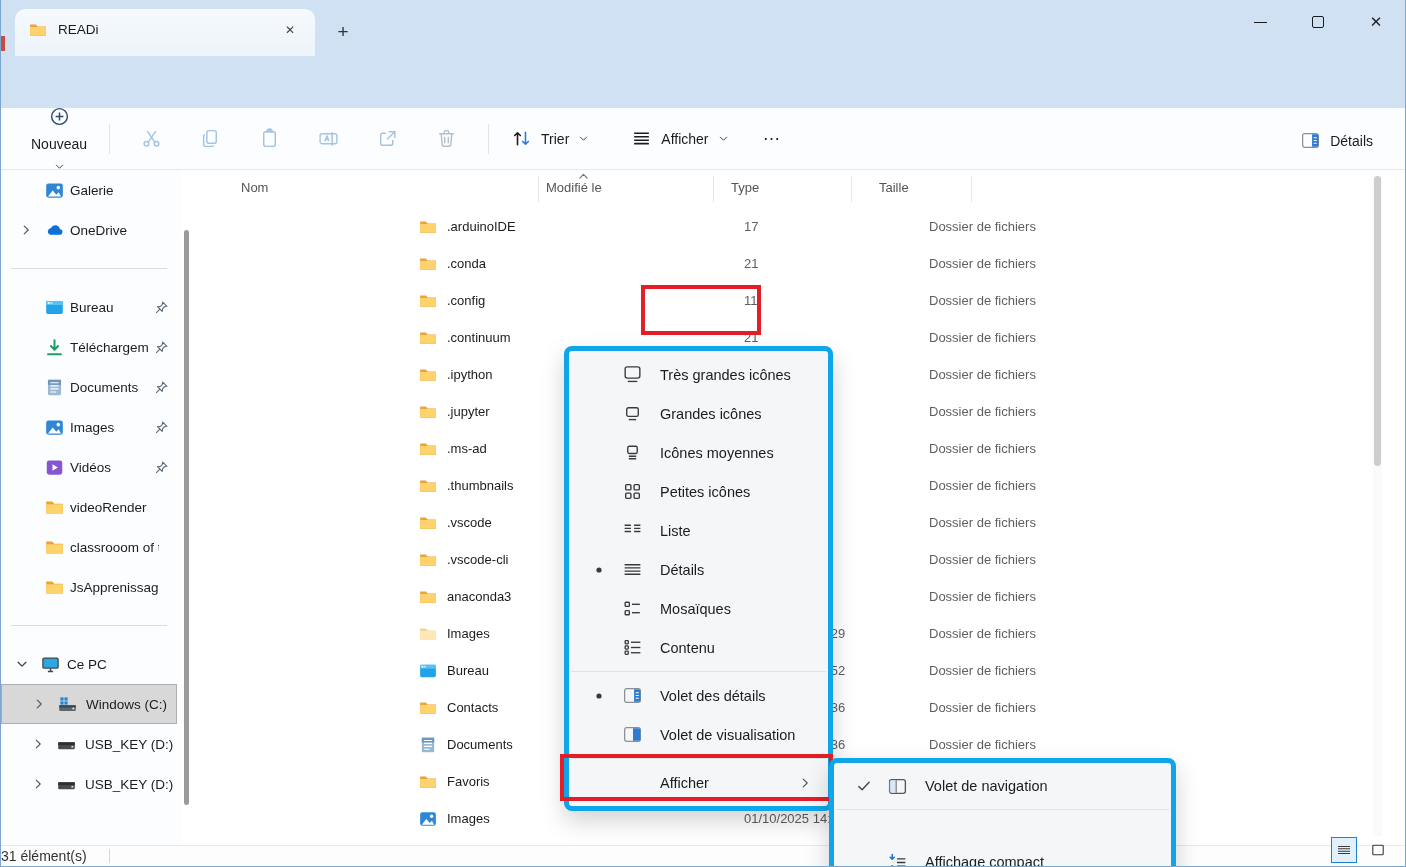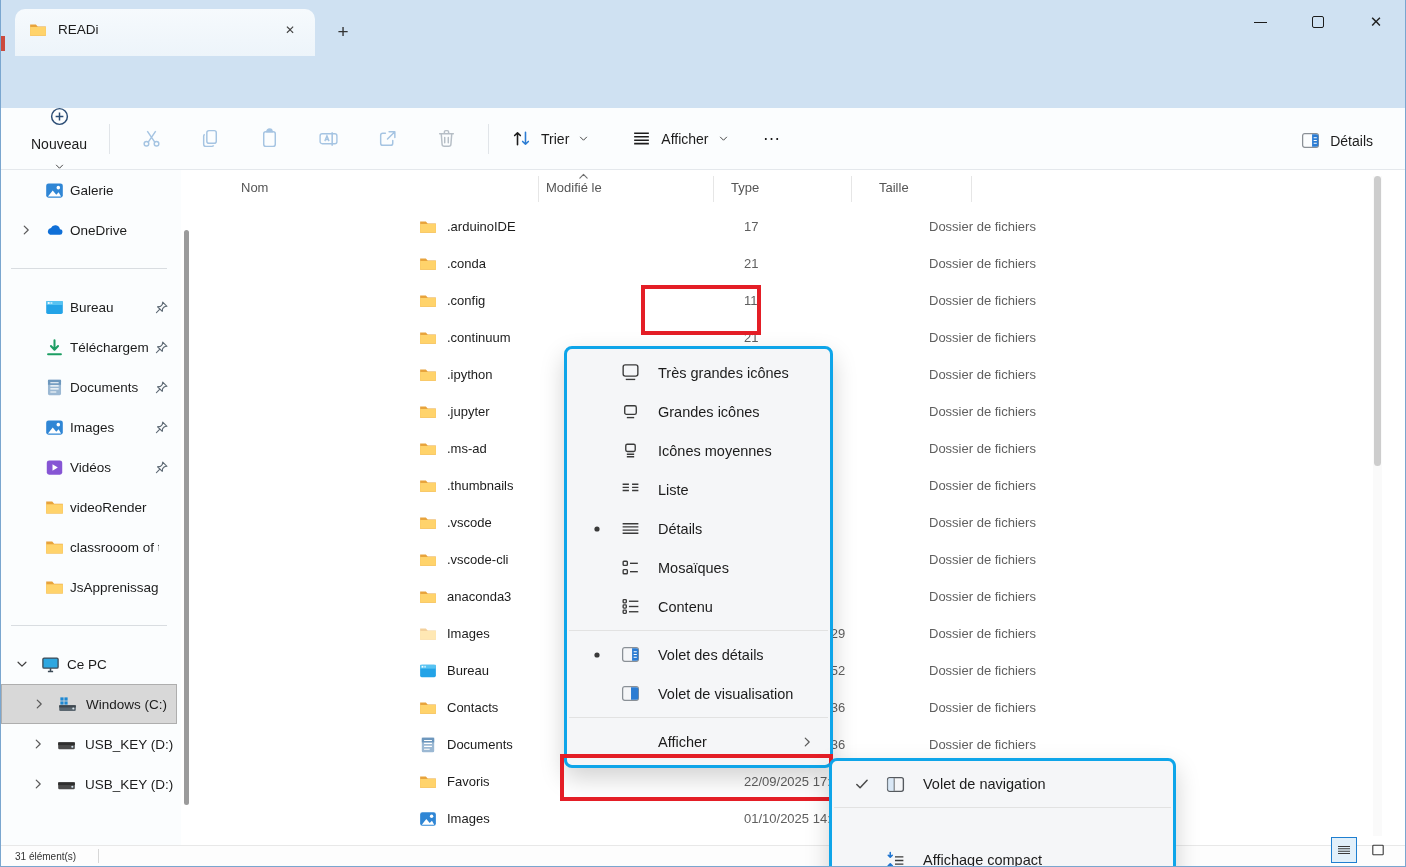--- a/index.html
+++ b/index.html
@@ -90,21 +90,21 @@
     white-space:nowrap; }
   .fname .ic { width:18px; height:18px; flex:0 0 18px; }
   .fdate,.ftype { color:#5f5f5f; white-space:nowrap; }
   .ftype { padding-left:10px; }
   .fsize { text-align:right; color:#5f5f5f; }
   .v-scroll { position:absolute; right:3px; top:6px; width:9px; height:660px; background:#fafafa; }
   .v-thumb { position:absolute; left:1px; top:0; width:7px; height:290px; background:#cdcdcd;
     border-radius:4px; }
 
   
-  .menu-panel { position:absolute; border:3px solid #0ea5e9; background:#f5f6f8; border-radius:8px;
+  .menu-panel { position:absolute; border:5px solid #0ea5e9; background:#f5f6f8; border-radius:8px;
     box-shadow:0 10px 24px rgba(0,0,0,.18); padding:4px 0; z-index:50; }
   #view-menu { left:563px; top:176px; width:269px; }
   #view-submenu { left:828px; top:588px; width:347px; z-index:60; }
   .mi { display:flex; align-items:center; height:39px; position:relative; font-size:14.5px;
     color:#1c1c1c; }
   #view-submenu .mi { height:38px; }
   .mi.sep { height:9px; pointer-events:none; }
   .mi.sep::after { content:""; position:absolute; left:2px; right:2px; top:4px;
     border-top:1px solid #e2e2e2; }
   .mi .mark { width:16px; height:16px; margin-left:22px; flex:0 0 16px; }
@@ -113,21 +113,21 @@
   .mi .sub-chev { position:absolute; right:16px; width:14px; height:14px; }
 
   
   .red-box { position:absolute; border:4px solid #e41e26; background:transparent; }
   #rb-toolbar { left:640px; top:115px; width:120px; height:50px; z-index:40; }
   #rb-menu { left:559px; top:584px; width:273px; height:47px; z-index:55; }
 
   
   .statusbar { position:absolute; left:0; bottom:0; width:100%; height:21px; background:#fdfdfd;
     border-top:1px solid #e8e8e8; display:flex; align-items:center; }
-  .status-text { font-size:10px; color:#333; margin-left:14px; }
+  .status-text { font-size:14px; color:#333; }
   .status-div { width:1px; height:14px; background:#d7d7d7; margin-left:22px; }
   .view-toggles { position:absolute; right:14px; bottom:3px; display:flex; gap:8px; align-items:center; }
   .vt { width:26px; height:26px; display:flex; align-items:center; justify-content:center; }
   .vt.active { border:1.5px solid #1f7fd0; background:#e2f0fa; }
   .vt .ic { width:16px; height:16px; }
   .ic svg, .chev svg, .mark svg, .pin svg, .tb-ic svg, .chev-dn svg, .crumb-sep svg,
   .sub-chev svg, .sort-caret svg { width:100%; height:100%; display:block; }
 </style>
 </head>
 <body>
@@ -922,20 +922,35 @@
               <svg viewBox="0 0 20 20" fill="none" stroke="#3a3a3a" stroke-width="1.3">
                 <rect x="5.5" y="4" width="9" height="7" rx="1.4"></rect>
                 <path d="M6.5 13.6h7M6.5 16h7"></path>
               </svg>
             </span>
           </span>
           <span class="mi-label">Icônes moyennes</span>
 
         </div>
 
+        <div class="mi">
+          <span class="mark"></span>
+          <span class="ic">
+            <span style="display:block;width:100%;height:100%;">
+              <svg viewBox="0 0 20 20" fill="none" stroke="#3a3a3a" stroke-width="1.3">
+                <rect x="3.5" y="3.5" width="5" height="5" rx="1"></rect>
+                <rect x="11.5" y="3.5" width="5" height="5" rx="1"></rect>
+                <rect x="3.5" y="11.5" width="5" height="5" rx="1"></rect>
+                <rect x="11.5" y="11.5" width="5" height="5" rx="1"></rect>
+              </svg>
+            </span>
+          </span>
+          <span class="mi-label">Petites icônes</span>
+
+        </div>
 
         <div class="mi">
           <span class="mark"></span>
           <span class="ic">
             <span style="display:block;width:100%;height:100%;">
               <svg viewBox="0 0 20 20" stroke="#3a3a3a" stroke-width="1.3">
                 <path d="M2.5 5h6M2.5 8h6M2.5 11h6M11.5 5h6M11.5 8h6M11.5 11h6"></path>
               </svg>
             </span>
           </span>

